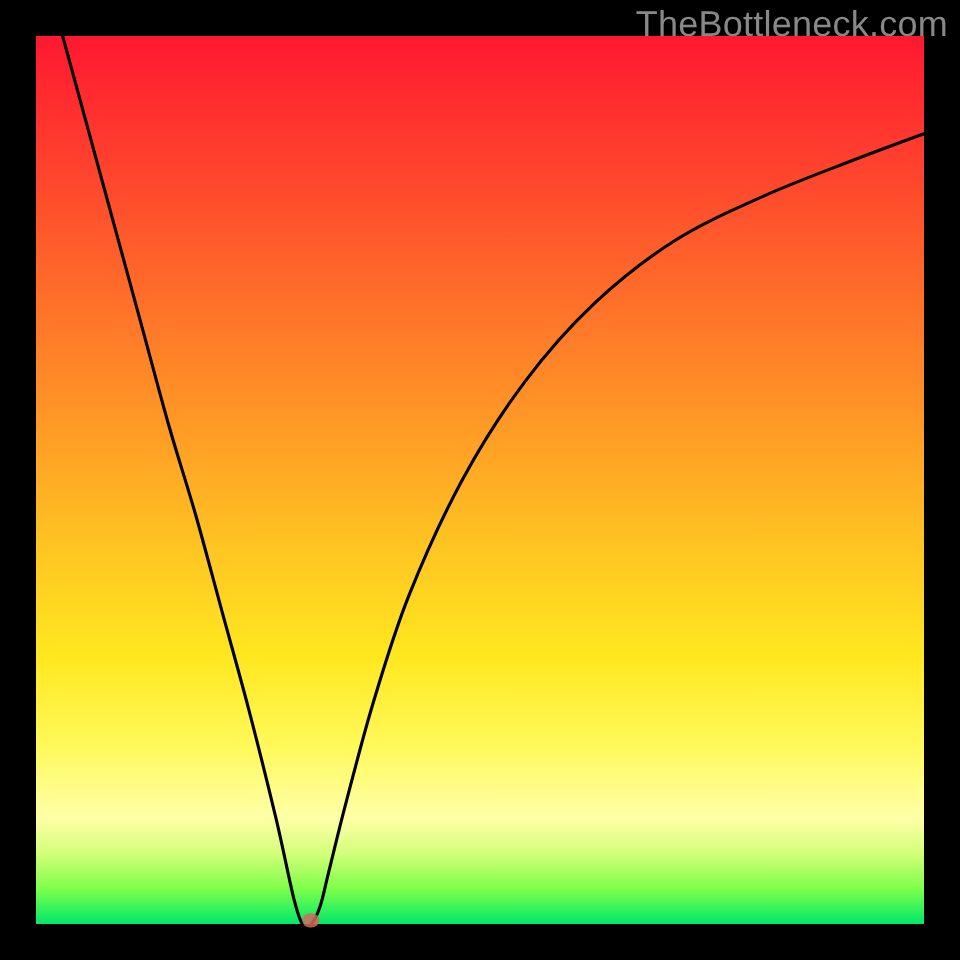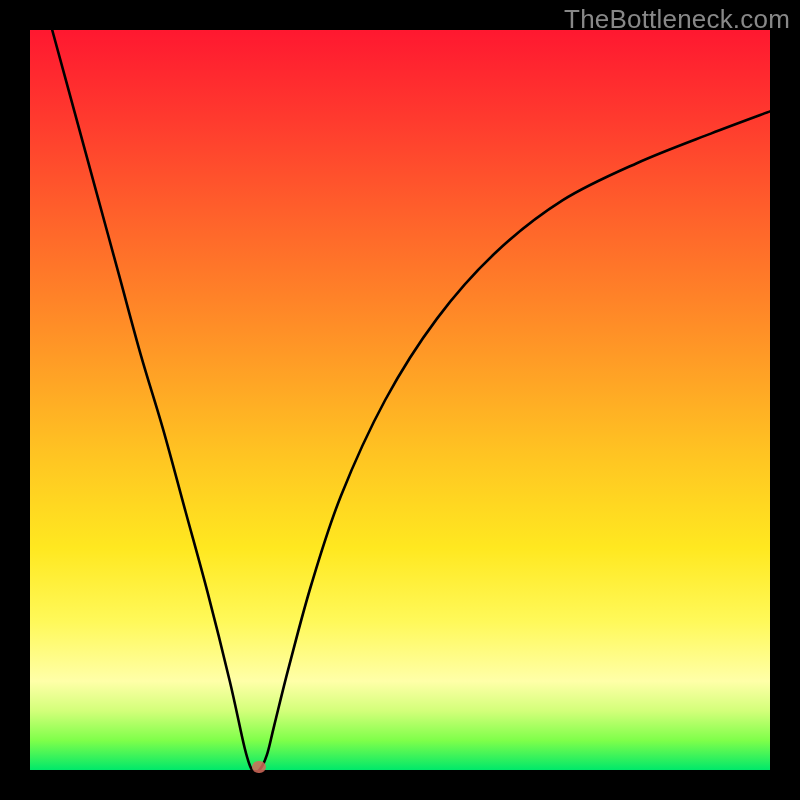--- a/index.html
+++ b/index.html
@@ -37,21 +37,21 @@
       #d3ff7a 92%,
       #7fff4a 96%,
       #00e86a 100%
     );
   }
   .watermark {
     position: absolute;
     top: 4px;
     right: 10px;
     color: #888;
-    font-size: 26px;
+    font-size: 30px;
     font-weight: 400;
     letter-spacing: 0.2px;
     user-select: none;
   }
   svg.curve {
     position: absolute;
     left: 0;
     top: 0;
     width: 740px;
     height: 740px;

